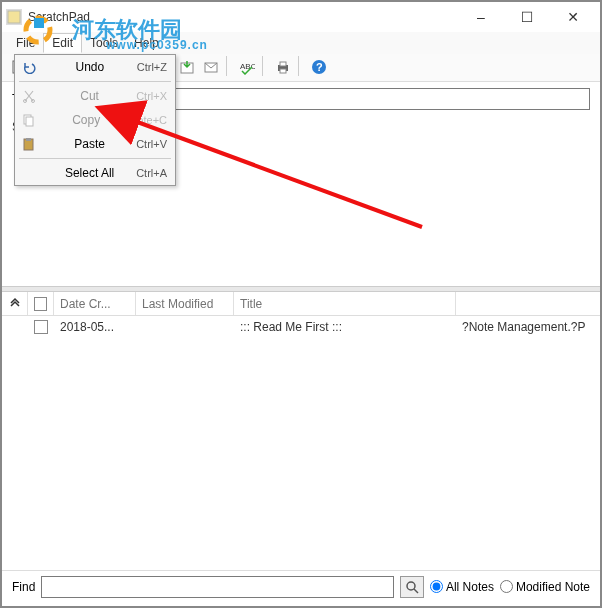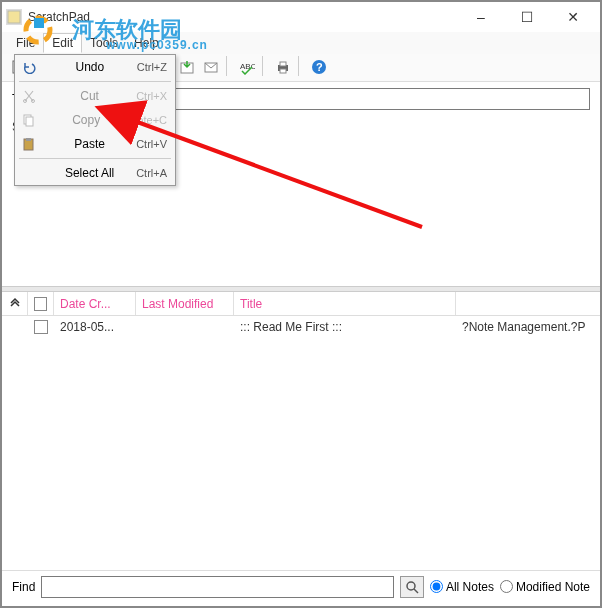--- a/index.html
+++ b/index.html
@@ -16,21 +16,21 @@
 .toolbar { height: 28px; display: flex; align-items: flex-start; padding: 2px 6px; background: #fafafa; border-bottom: 1px solid #ddd; gap: 2px; }
 .tbtn { width: 22px; height: 22px; display: flex; align-items: center; justify-content: center; border: 1px solid transparent; }
 .tsep { width: 6px; height: 20px; border-left: 1px solid #ccc; margin: 0 2px; }
 .titlerow { display: flex; align-items: center; padding: 6px 10px; gap: 6px; }
 .titlerow input { flex: 1; height: 22px; border: 1px solid #7a7a7a; padding: 0 4px; font-size: 12px; }
 .editorarea { padding: 4px 10px; height: 170px; position: relative; }
 .editorarea .editlabel { color: #333; }
 .splitter { height: 6px; background: #e8e8e8; border-top: 1px solid #ccc; border-bottom: 1px solid #ccc; }
 .listarea { height: 250px; overflow: hidden; display: flex; flex-direction: column; }
 .colhead { display: flex; background: #fff; border-bottom: 1px solid #ddd; height: 24px; align-items: stretch; }
-.colhead .cell { border-right: 1px solid #e0e0e0; padding: 4px 6px; color: #ec4899; font-size: 12px; display: flex; align-items: center; }
+.colhead .cell { border-right: 1px solid #e0e0e0; padding: 4px 6px; color: #737373; font-size: 12px; display: flex; align-items: center; }
 .listbody { flex: 1; background: #fff; }
 .row { display: flex; height: 22px; align-items: center; }
 .row .cell { padding: 2px 6px; color: #333; white-space: nowrap; overflow: hidden; }
 .bottomfill { height: 28px; }
 .findbar { height: 32px; display: flex; align-items: center; padding: 4px 10px; gap: 6px; border-top: 1px solid #ddd; justify-content: flex-end; }
 .findbar input[type=text] { flex: 1; height: 22px; border: 1px solid #7a7a7a; padding: 0 4px; }
 .findbtn { width: 24px; height: 22px; border: 1px solid #999; background: #eee; display: flex; align-items: center; justify-content: center; }
 .radio { display: flex; align-items: center; gap: 3px; }
 .contextmenu { position: absolute; left: 12px; top: 52px; width: 162px; background: #f6f6f6; border: 1px solid #999; box-shadow: 2px 2px 4px rgba(0,0,0,0.2); z-index: 30; text-align: center; }
 .cmrow { display: flex; align-items: center; height: 24px; padding: 0 8px 0 4px; }

